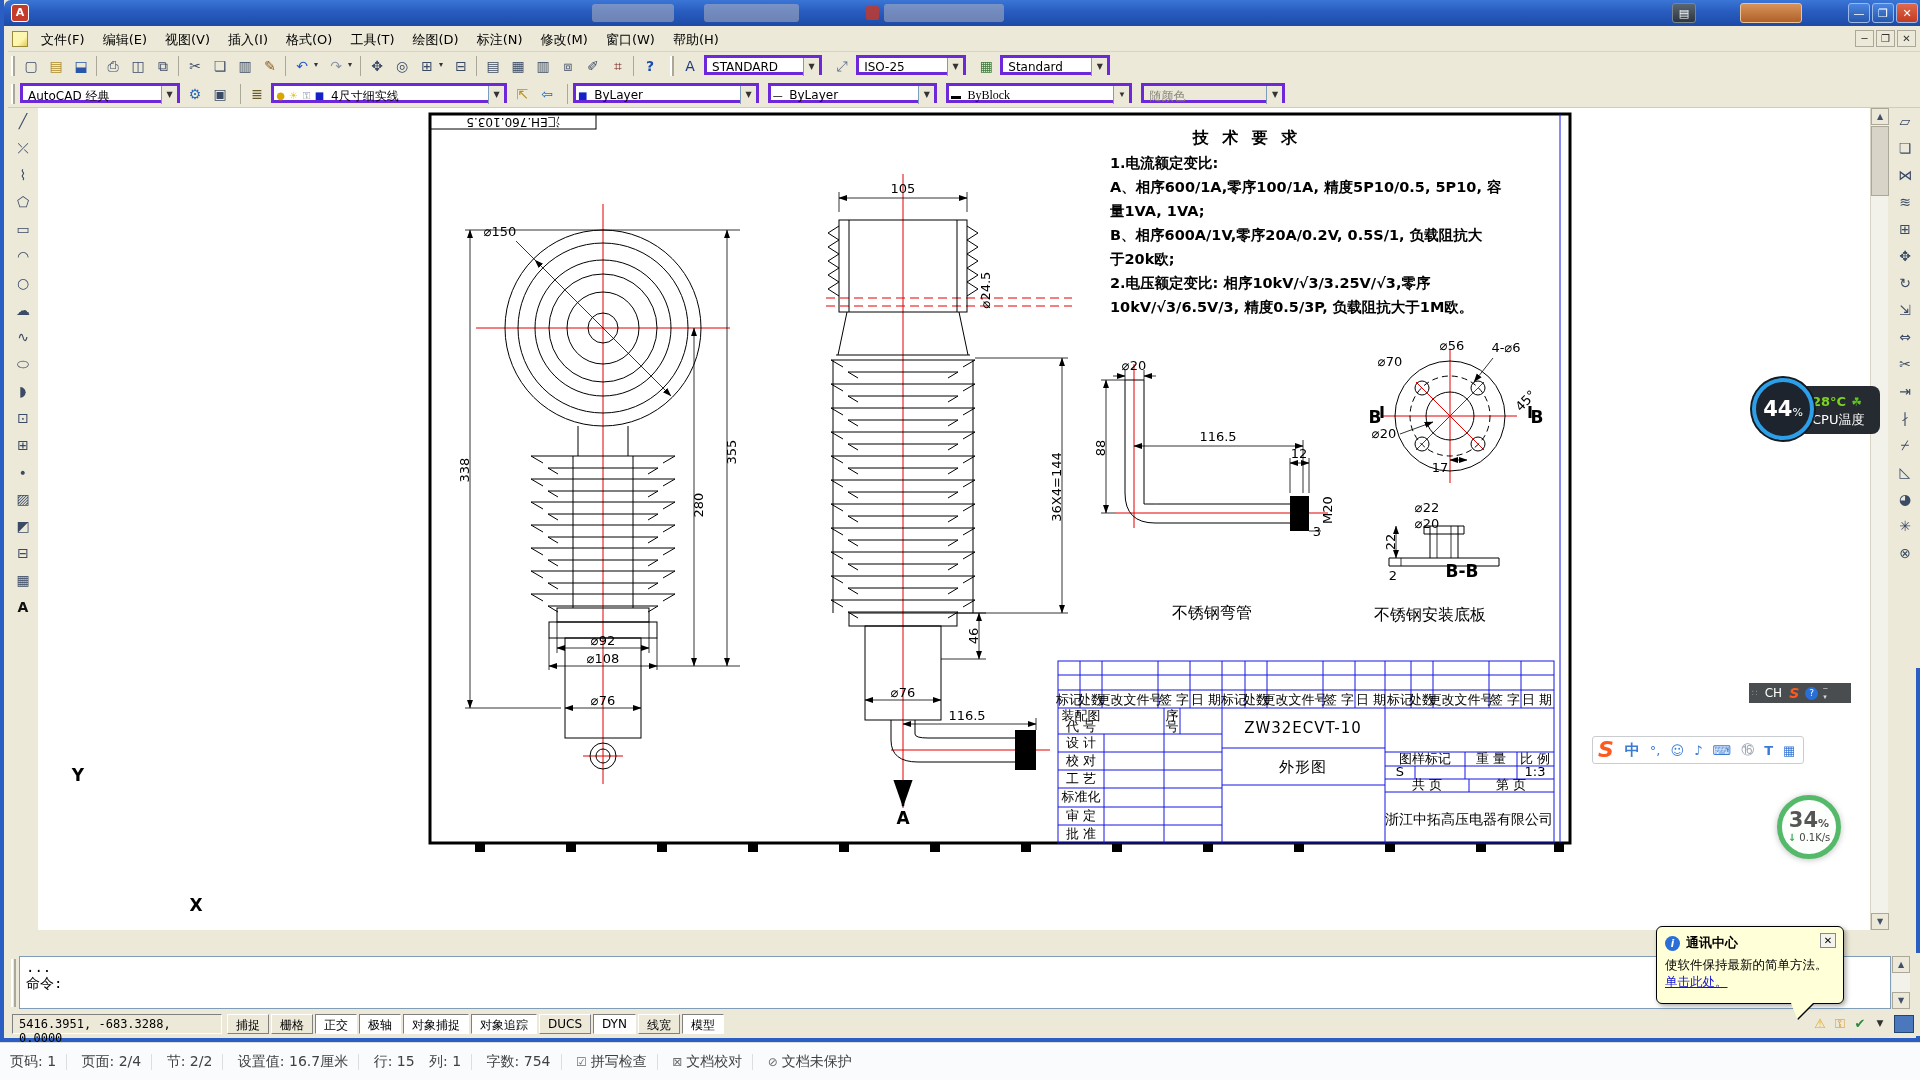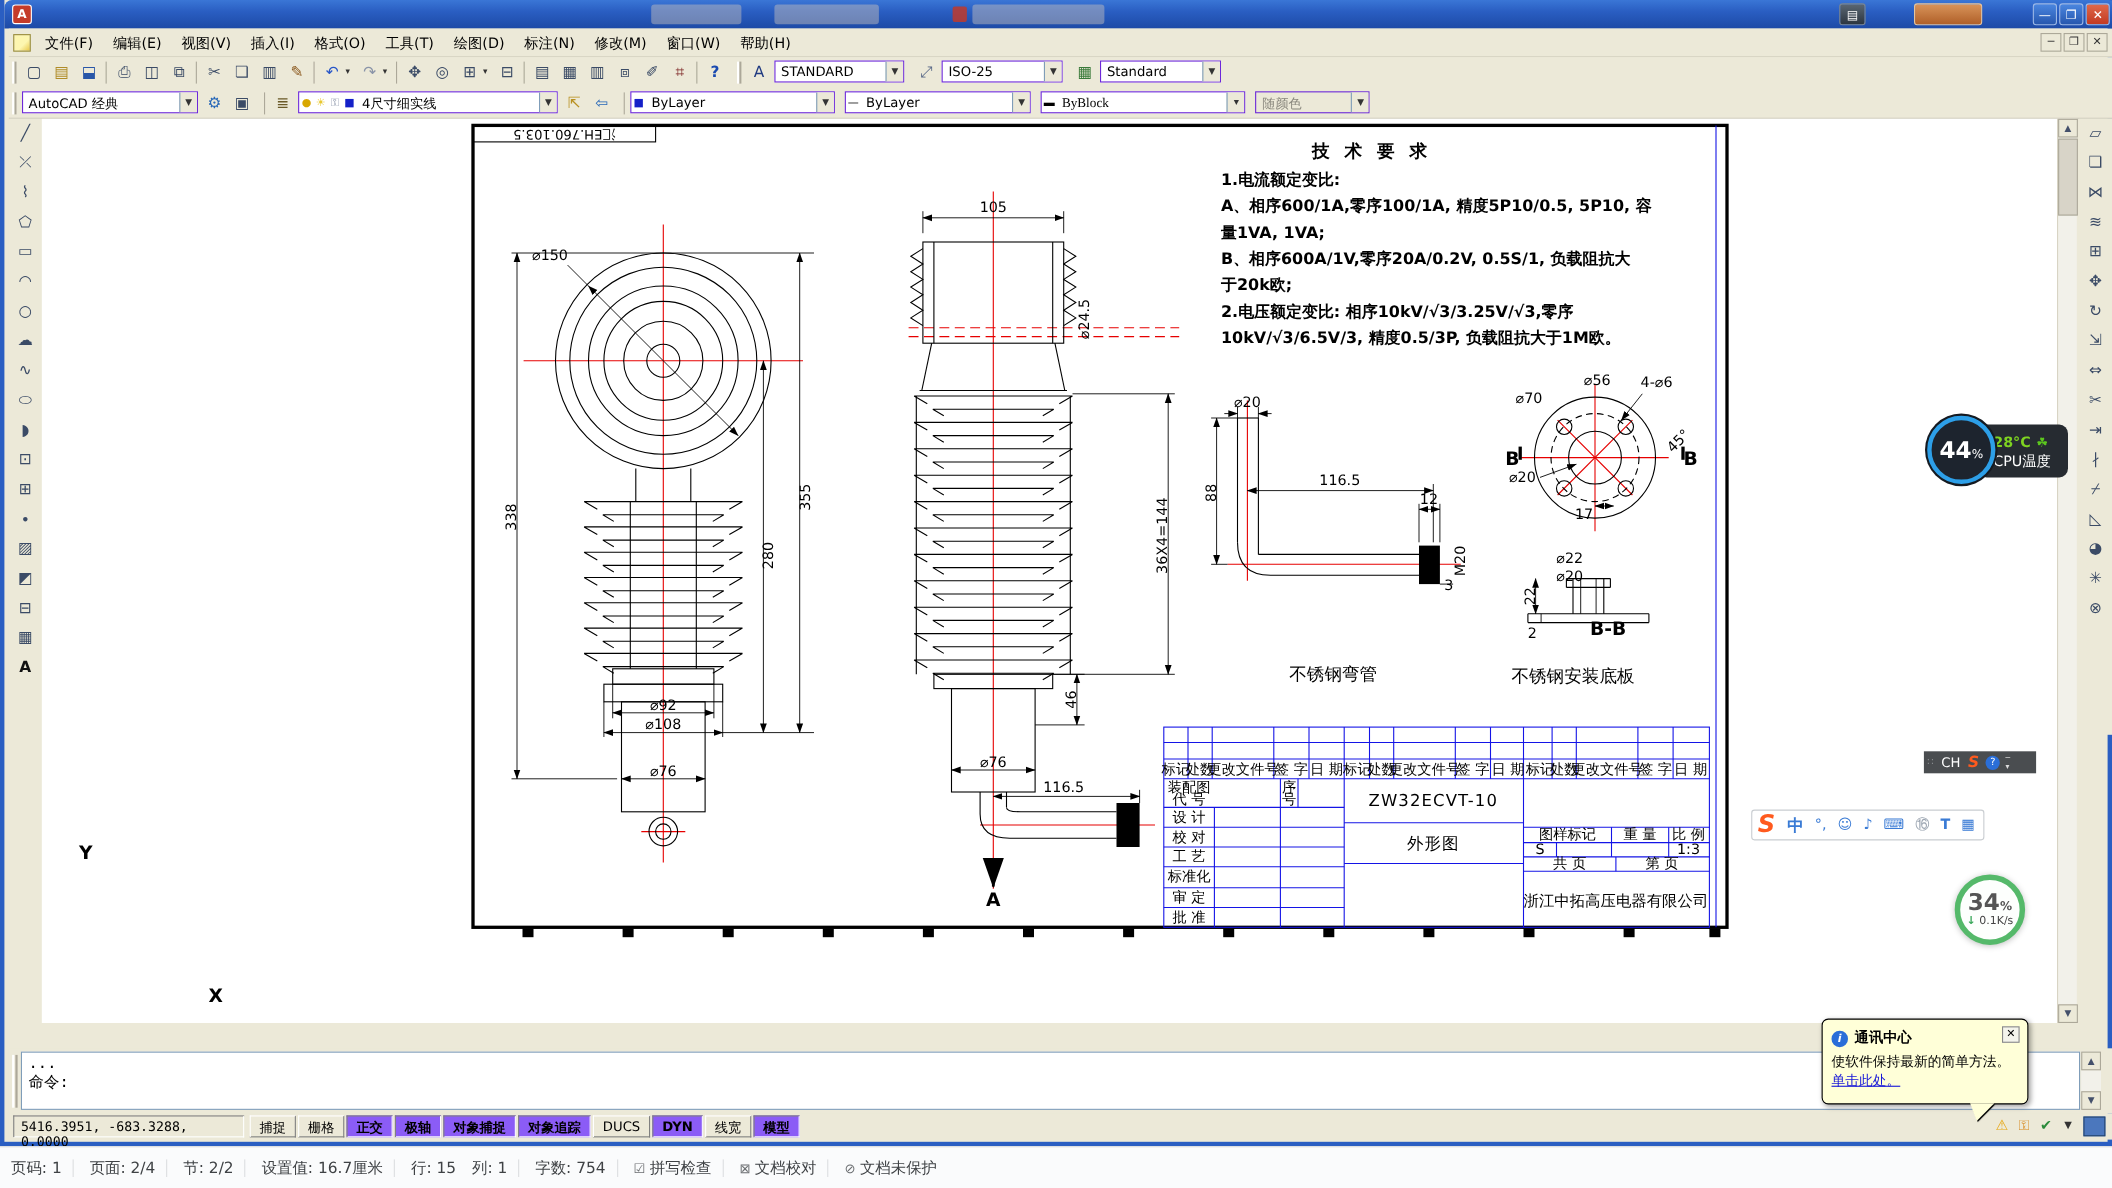--- a/index.html
+++ b/index.html
@@ -44,21 +44,21 @@
   #toolbar1 { position:absolute; left:4px; top:52px; width:1912px; height:28px; background:#ece9d8; }
   #toolbar2 { position:absolute; left:4px; top:80px; width:1912px; height:28px;
     background:#ece9d8; border-bottom:1px solid #cfccbd; }
   .grip { display:inline-block; width:4px; height:20px; margin:4px 3px 0 3px;
     border-left:2px solid #fff; border-right:2px solid #aca899; vertical-align:top; }
   .ticon { display:inline-block; width:24px; height:24px; margin:2px 0 0 1px; text-align:center;
     line-height:22px; font-size:14px; color:#3b4b66; vertical-align:top; border:1px solid transparent; }
   .tsep { display:inline-block; width:1px; height:20px; margin:4px 3px 0 3px; background:#aca899; vertical-align:top; }
   .tcaret { display:inline-block; width:9px; font-size:8px; color:#333; vertical-align:top; line-height:26px; }
   .combo { display:inline-block; height:20px; margin:3px 2px 0 2px; background:#fff;
-    border:1px solid #6d28d9; font-size:12px; vertical-align:top; position:relative; white-space:nowrap; }
+    border:3px solid #6d28d9; font-size:12px; vertical-align:top; position:relative; white-space:nowrap; }
   .combo .cval { display:inline-block; padding:2px 4px 0 5px; }
   .combo .cdrop { display:inline-block; width:16px; height:18px; background:#ece9d8;
     border-left:1px solid #7f9db9; text-align:center; font-size:8px; line-height:17px;
     color:#333; position:absolute; right:0; top:0; }
   .combo.disabled { background:#ece9d8; color:#8a887e; }
   .mini-ic { display:inline-block; width:13px; text-align:center; font-size:10px; vertical-align:top; line-height:19px; }
 
   
   #left-toolbar { position:absolute; left:4px; top:108px; width:30px; height:560px; background:#ece9d8; }
   #right-toolbar { position:absolute; left:1886px; top:108px; width:30px; height:560px; background:#ece9d8; }
@@ -99,21 +99,21 @@
     font-size:14px; color:#000; padding:2px 6px; }
   #cmd-scroll { position:absolute; left:1884px; top:3px; width:18px; height:53px; background:#f2f1ea; }
 
   
   #acadstatus { position:absolute; left:4px; top:1012px; width:1912px; height:24px; background:#ece9d8; font-size:12px; }
   #coords-box { position:absolute; left:4px; top:2px; width:210px; height:20px; background:#ece9d8;
     border:1px solid; border-color:#808080 #fff #fff #808080; padding:2px 6px;
     font-family:"DejaVu Sans Mono","Liberation Mono",monospace; font-size:12px; }
   .sbtn { display:inline-block; height:20px; margin:2px 1px 0 1px; padding:2px 8px 0 8px;
     background:#ece9d8; border:1px solid; border-color:#fff #808080 #808080 #fff; vertical-align:top; }
-  .sbtn.on { border-color:#808080 #fff #fff #808080; background:#8b5cf6;font-weight:bold; }
+  .sbtn.on { border-color:#808080 #fff #fff #808080; background:#ffffff; }
   #status-btns { position:absolute; left:218px; top:0; white-space:nowrap; }
   #tray { position:absolute; right:6px; top:2px; white-space:nowrap; }
   .tray-ic { display:inline-block; width:20px; height:20px; text-align:center; line-height:19px; font-size:13px; vertical-align:top; }
   #clean-screen { display:inline-block; width:20px; height:18px; background:#4b77bd;
     border:1px solid #24456f; vertical-align:top; margin:1px 0 0 4px; }
 
   
   #wpsbar { position:absolute; left:0; top:1042px; width:1920px; height:38px; background:#fafbfc;
     border-top:1px solid #d9dbdd; font-size:14px; color:#3f4245; }
   .wps-item { display:inline-block; padding:10px 10px 0 10px; vertical-align:top; }
@@ -223,21 +223,21 @@
     <span class="ticon" style="color:#5a6a88;">⤢</span><span class="combo" style="width:110px;"><span class="cval">ISO-25</span><span class="cdrop">▼</span></span>
     <span class="ticon" style="color:#3a7a3a;">▦</span><span class="combo" style="width:110px;"><span class="cval">Standard</span><span class="cdrop">▼</span></span>
   </div>
 
   <div id="toolbar2">
     <span class="grip"></span><span class="combo" style="width:160px;"><span class="cval">AutoCAD 经典</span><span class="cdrop">▼</span></span><span class="ticon" style="color:#2868b8;">⚙</span><span class="ticon">▣</span>
     <span class="tsep"></span><span class="ticon" style="color:#6a5a28;">≣</span><span class="combo" style="width:236px;"><span class="mini-ic" style="color:#d8a800;">●</span><span class="mini-ic" style="color:#e8c830;">☀</span><span class="mini-ic" style="color:#8a94a8;">⚿</span><span class="mini-ic" style="color:#1420c8;">■</span><span class="cval">4尺寸细实线</span><span class="cdrop">▼</span></span><span class="ticon" style="color:#b89020;">⇱</span><span class="ticon" style="color:#2868b8;">⇦</span>
     <span class="tsep"></span><span class="combo" style="width:186px;"><span class="mini-ic" style="color:#1420c8;">■</span><span class="cval">ByLayer</span><span class="cdrop">▼</span></span>
     <span class="combo" style="width:169px;"><span class="mini-ic">—</span><span class="cval">ByLayer</span><span class="cdrop">▼</span></span>
     <span class="combo" style="width:186px;font-family:Liberation Serif, serif;"><span class="mini-ic">▬</span><span class="cval">ByBlock</span><span class="cdrop">▼</span></span>
-    <span class="combo disabled" style="width:104px;"><span class="cval">随颜色</span><span class="cdrop">▼</span></span>
+    <span class="combo disabled" style="width:144px;"><span class="cval">随颜色</span><span class="cdrop">▼</span></span>
   </div>
 
   <div id="left-toolbar">
     <div class="vicon">╱</div>
     <div class="vicon">⤫</div>
     <div class="vicon">⌇</div>
     <div class="vicon">⬠</div>
     <div class="vicon">▭</div>
     <div class="vicon">◠</div>
     <div class="vicon">○</div>

